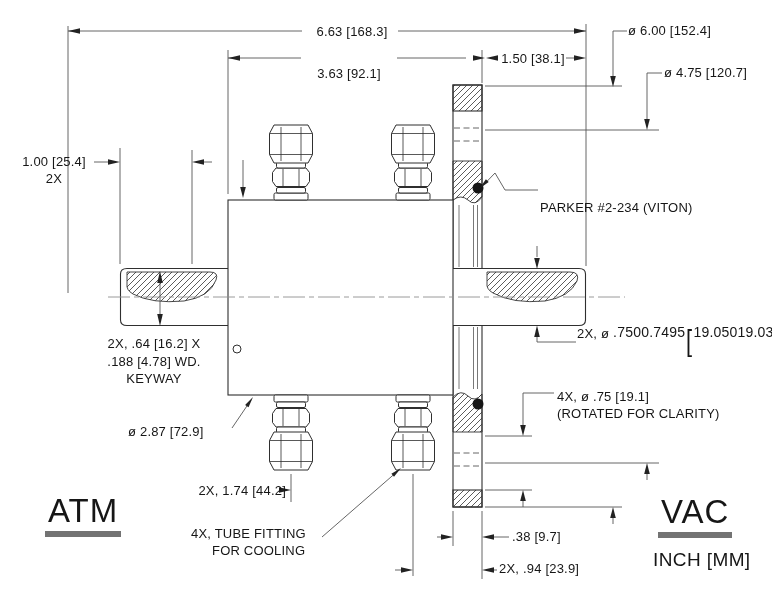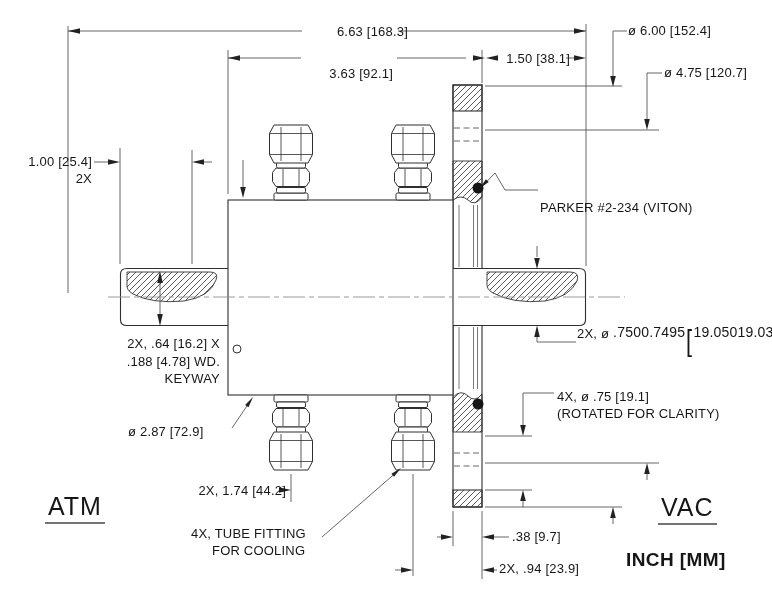--- a/index.html
+++ b/index.html
@@ -1,22 +1,22 @@
 <!DOCTYPE html>
 <html><head>
 <meta charset="utf-8">
 <style>
   html,body{margin:0;padding:0;background:#fff;}
   .stage{position:relative;width:772px;height:596px;background:#fff;overflow:hidden;
          font-family:"Liberation Sans", sans-serif;color:#111;}
   svg{position:absolute;left:0;top:0;}
   .lbl{position:absolute;font-size:13px;letter-spacing:.2px;white-space:nowrap;color:#161616;}
-  .ctr{text-align:right;}
+  .ctr{text-align:center;}
   .rgt{text-align:right;}
-  .big{font-size:25px;letter-spacing:1px;border-bottom:2px solid #737373;padding:0 3px 1px 3px;}
+  .big{font-size:33px;letter-spacing:1px;border-bottom:6px solid #737373;padding:0 3px 1px 3px;}
   .units{font-size:19px;letter-spacing:.4px;}
   .tol{display:flex;height:34px;}
   .tol .stack{display:flex;flex-direction:row;font-size:14px;line-height:13px;margin:0 1px;}
   .tol .brk{font-size:29px;font-weight:300;line-height:30px;transform:scaleX(.75);margin:0 -1px;}
   .tol .pre{margin-right:3px;}
 </style>
 </head>
 <body>
 
 <div class="stage">
@@ -216,15 +216,15 @@
 <div class="lbl" style="left:557px;top:406px;">(ROTATED FOR CLARITY)</div>
 <div class="lbl" style="left:128px;top:424px;">ø 2.87 [72.9]</div>
 <div class="lbl rgt" style="left:174px;top:483px;width:112px;">2X, 1.74 [44.2]</div>
 <div class="lbl" style="left:191px;top:526px;">4X, TUBE FITTING</div>
 <div class="lbl" style="left:212px;top:543px;">FOR COOLING</div>
 <div class="lbl" style="left:512px;top:529px;">.38 [9.7]</div>
 <div class="lbl" style="left:499px;top:561px;">2X, .94 [23.9]</div>
 
 <div class="lbl big" style="left:45px;top:492px;">ATM</div>
 <div class="lbl big" style="left:658px;top:493px;">VAC</div>
-<div class="lbl units" style="left:626px;top:549px;font-weight:bold;">INCH [MM]</div>
+<div class="lbl units" style="left:653px;top:549px;">INCH [MM]</div>
 
 </div>
 
 </body></html>

